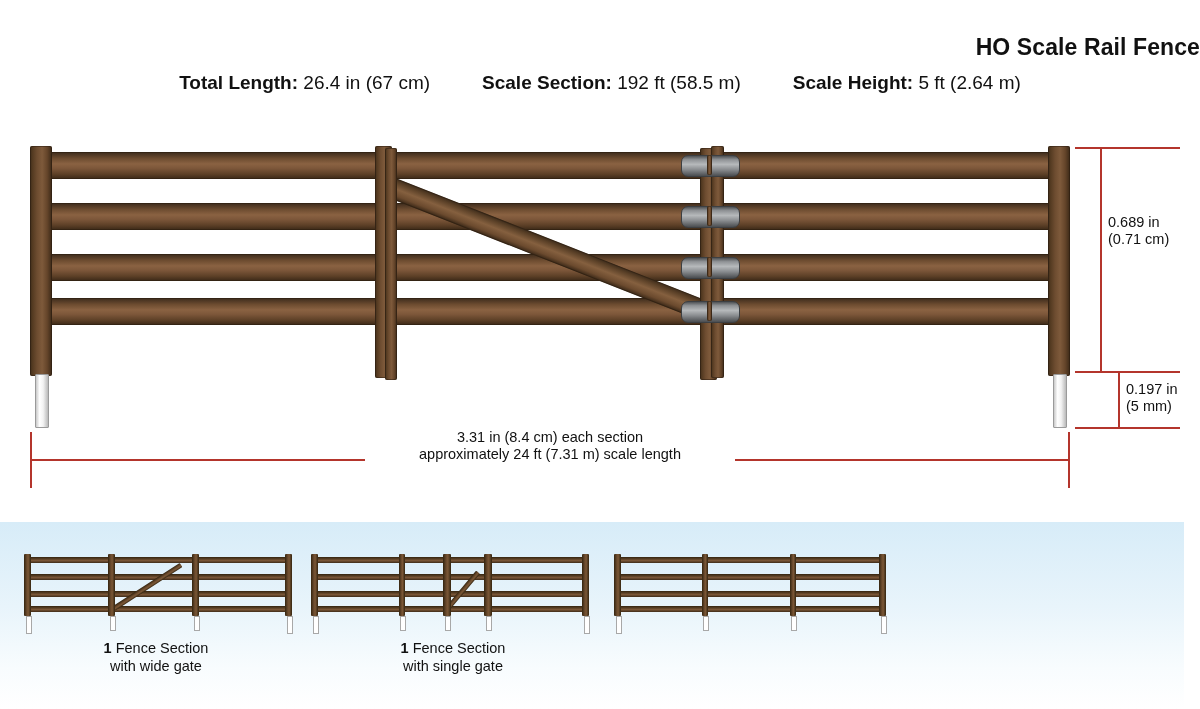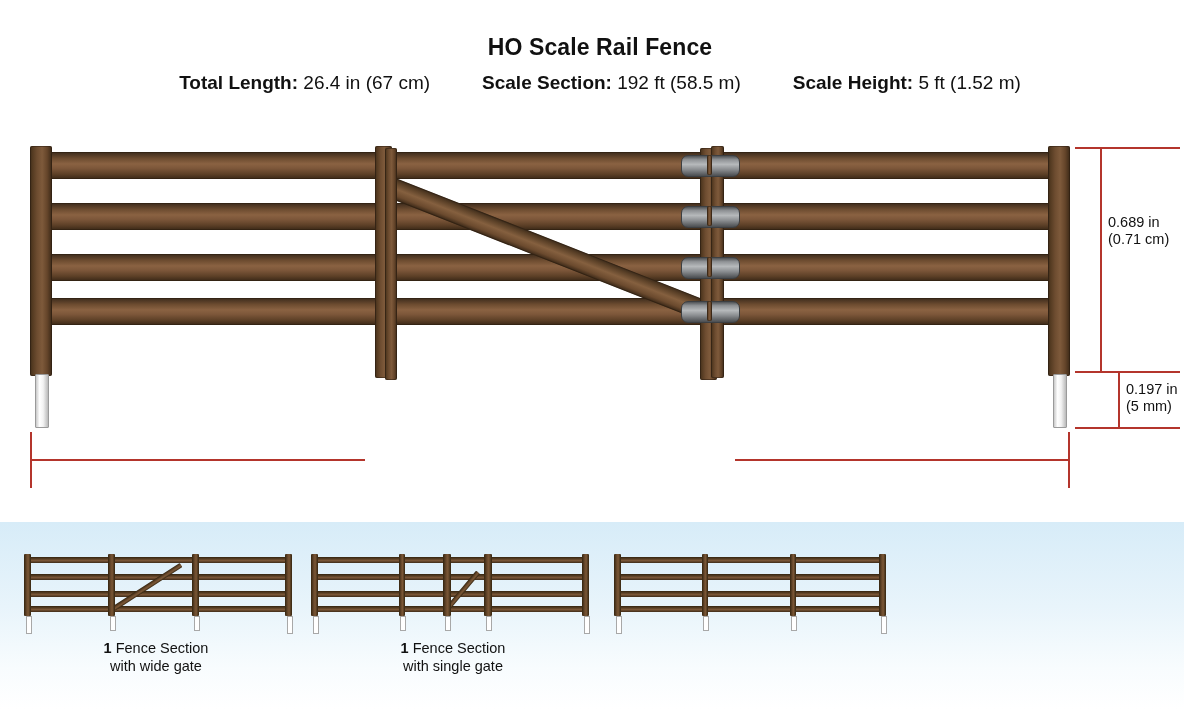--- a/index.html
+++ b/index.html
@@ -4,21 +4,21 @@
 <style>
   html,body{margin:0;padding:0;}
   body{
     width:1200px;height:709px;position:relative;overflow:hidden;
     background:#ffffff;
     font-family:"Liberation Sans", sans-serif;
     color:#111;
   }
   
   #title{
-    position:absolute;left:0;top:34px;width:1200px;text-align:center;
+    position:absolute;left:0;top:34px;width:1200px;text-align:right;
     font-size:23px;font-weight:bold;letter-spacing:.1px;
   }
   #specs{
     position:absolute;left:0;top:72px;width:1200px;text-align:center;
     font-size:19px;white-space:nowrap;
   }
   #specs .spec{display:inline-block;margin:0 26px;}
   #specs .k{font-weight:bold;}
   #specs .v{font-weight:normal;}
 
@@ -95,21 +95,21 @@
     position:absolute;transform-origin:0 50%;border-radius:1px;
     background:linear-gradient(to bottom,#33240f 0%,#6d4c2e 45%,#7a5736 65%,#33240f 100%);
   }
 </style>
 </head>
 <body>
 
 <div id="title">HO Scale Rail Fence</div>
 
 <div id="specs">
-  <span class="spec"><span class="k">Total Length:</span> <span class="v">26.4 in (67 cm)</span></span><span class="spec"><span class="k">Scale Section:</span> <span class="v">192 ft (58.5 m)</span></span><span class="spec"><span class="k">Scale Height:</span> <span class="v">5 ft (1.52 m)</span></span>
+  <span class="spec"><span class="k">Total Length:</span> <span class="v">26.4 in (67 cm)</span></span><span class="spec"><span class="k">Scale Section:</span> <span class="v">192 ft (58.5 m)</span></span><span class="spec"><span class="k">Scale Height:</span> <span class="v">5 ft (2.64 m)</span></span>
 </div>
 
 <div id="stage">
 
   <div class="rail" style="left:30px;top:152px;width:1040px;height:27px;"></div>
   <div class="rail" style="left:30px;top:203px;width:1040px;height:27px;"></div>
   <div class="rail" style="left:30px;top:254px;width:1040px;height:27px;"></div>
   <div class="rail" style="left:30px;top:298px;width:1040px;height:27px;"></div>
 
   <div class="brace" style="left:391px;top:177px;width:360px;height:21px;transform:rotate(21.5deg);"></div>
@@ -146,20 +146,24 @@
   </div>
   <div class="dim-label right" style="left:1126px;top:381px;width:76px;">
     <span>0.197 in</span><br>
     <span>(5 mm)</span>
   </div>
 
   <div class="dim-line dim-v" style="left:30px;top:432px;height:56px;"></div>
   <div class="dim-line dim-v" style="left:1068px;top:432px;height:56px;"></div>
   <div class="dim-line dim-h" style="left:30px;top:459px;width:335px;"></div>
   <div class="dim-line dim-h" style="left:735px;top:459px;width:335px;"></div>
+  <div class="dim-label" style="left:350px;top:429px;width:400px;">
+    <span>3.31 in (8.4 cm) each section</span><br>
+    <span>approximately 24 ft (7.31 m) scale length</span>
+  </div>
 </div>
 
 <div id="variants">
 
   <div class="variant" style="left:6px;">
     <div class="thumb">
       <div class="t-rail" style="left:18px;top:19px;width:268px;height:6px;"></div>
       <div class="t-rail" style="left:18px;top:36px;width:268px;height:6px;"></div>
       <div class="t-rail" style="left:18px;top:53px;width:268px;height:6px;"></div>
       <div class="t-rail" style="left:18px;top:68px;width:268px;height:6px;"></div>

